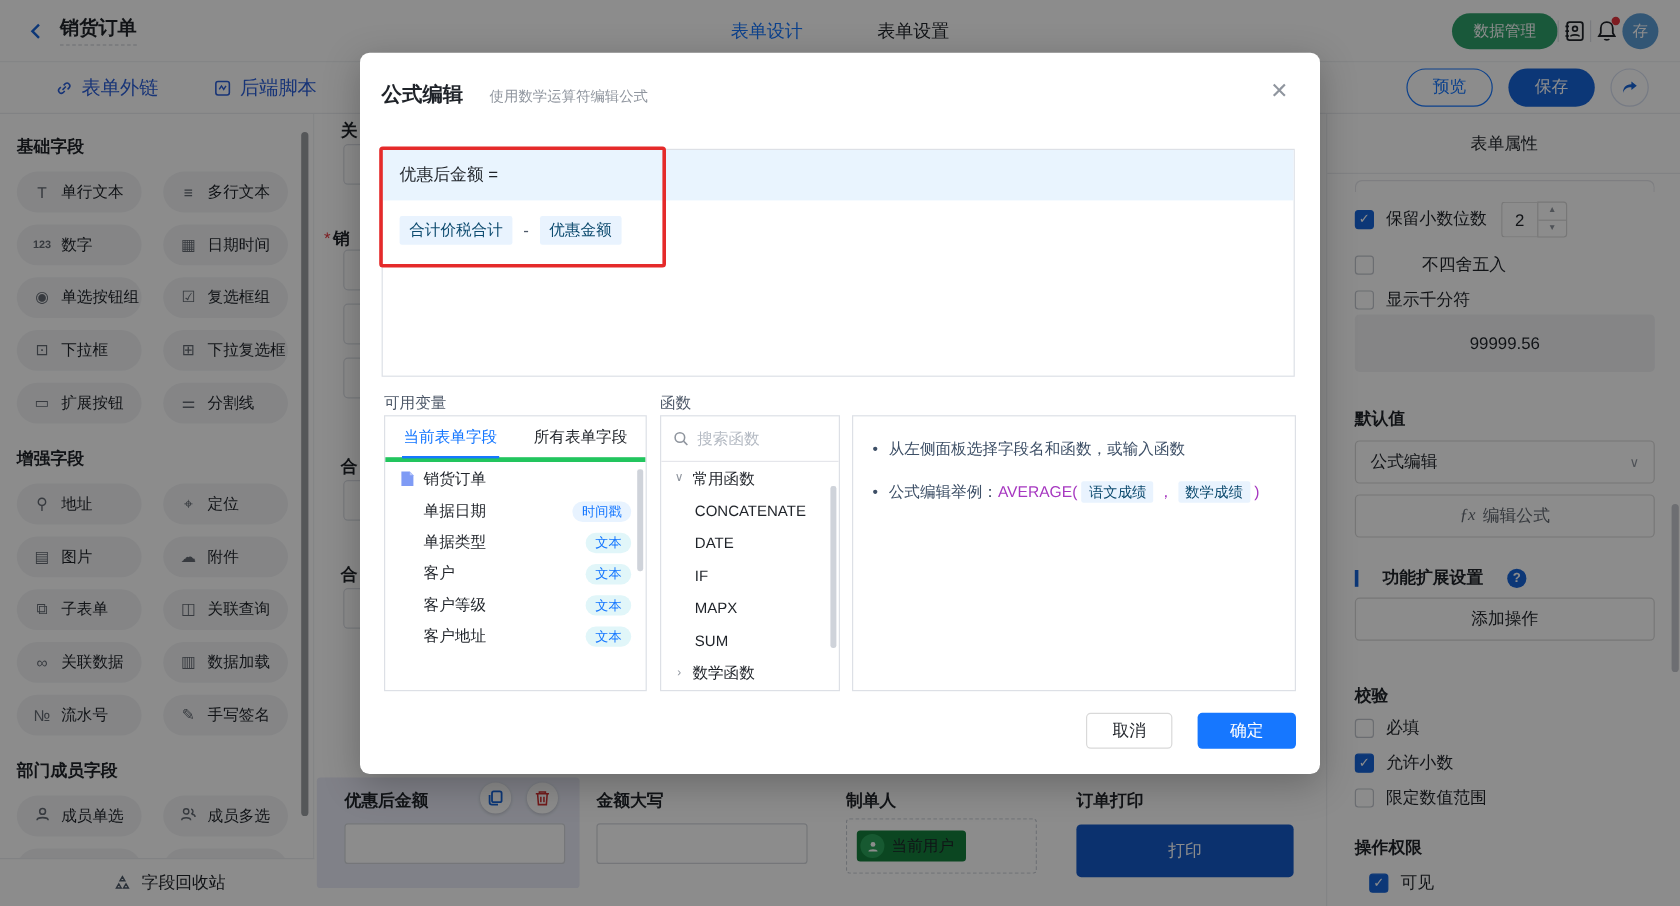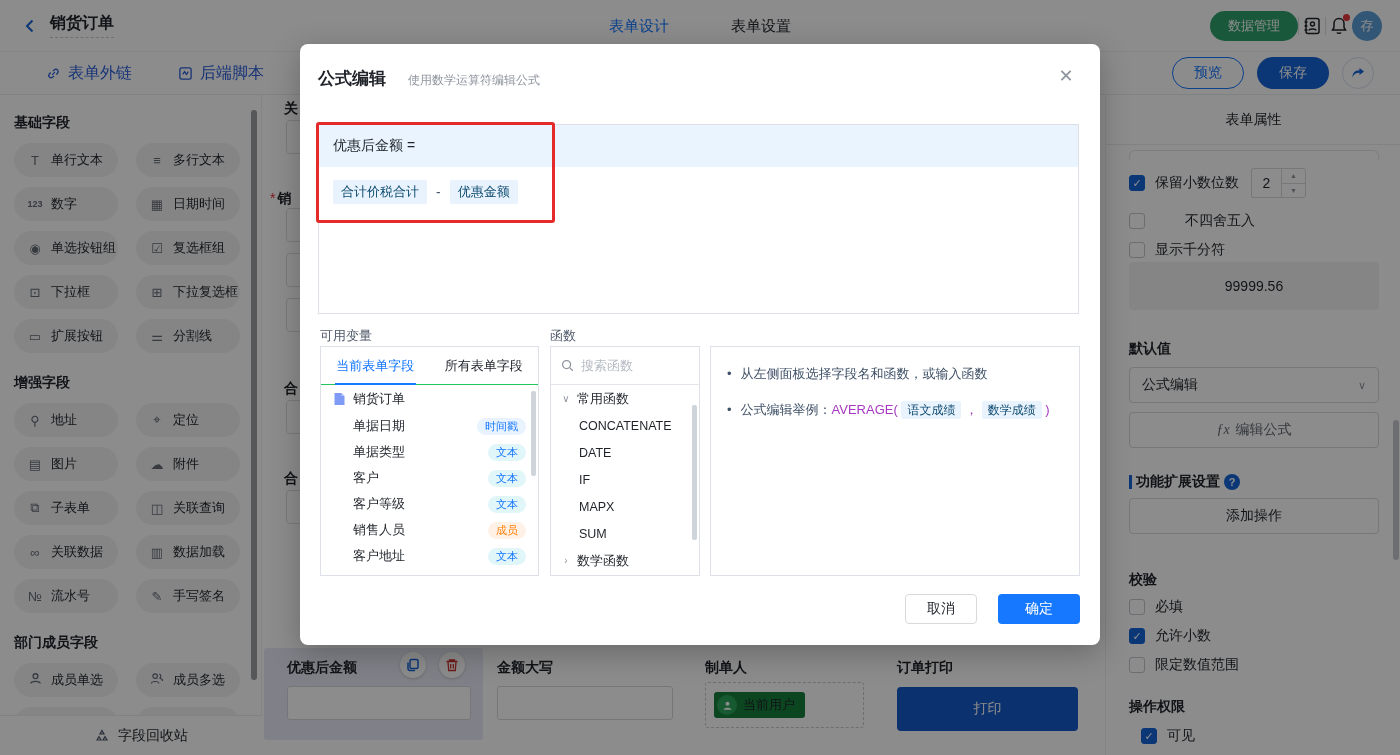--- a/index.html
+++ b/index.html
@@ -60,40 +60,40 @@
   .cb-row{position:absolute;left:23px;display:flex;align-items:center;gap:10px;font-size:14px;}
   .num-box{display:flex;height:30px;margin-left:2px;}
   .num-val{width:30px;height:30px;border:1px solid #d9d9d9;border-right:none;border-radius:3px 0 0 3px;display:flex;align-items:center;justify-content:center;font-size:14px;}
   .stepper{width:25px;height:30px;border:1px solid #d9d9d9;border-radius:0 3px 3px 0;display:flex;flex-direction:column;}
   .step{flex:1;display:flex;align-items:center;justify-content:center;font-size:7px;color:#8f959e;cursor:pointer;}
   .step:first-child{border-bottom:1px solid #d9d9d9;}
   .preview-box{position:absolute;left:23px;top:167px;width:250px;height:48px;background:#f2f3f5;border-radius:4px;display:flex;align-items:center;justify-content:center;font-size:14px;color:#1f2329;}
   .r-label{position:absolute;left:23px;font-size:14px;font-weight:bold;color:#1f2329;}
   .select{position:absolute;left:23px;width:250px;height:36px;border:1px solid #d9d9d9;border-radius:4px;display:flex;align-items:center;padding:0 12px;font-size:14px;justify-content:space-between;cursor:pointer;background:#fff;}
   .ghost-btn{position:absolute;left:23px;width:250px;height:36px;border:1px solid #d9d9d9;border-radius:4px;display:flex;align-items:center;justify-content:center;gap:6px;font-size:14px;color:#646a73;cursor:pointer;background:#fff;}
-  .sec-head{position:absolute;left:23px;display:flex;align-items:center;gap:4px;font-size:14px;font-weight:bold;}
+  .sec-head{position:absolute;left:23px;display:flex;align-items:center;gap:20px;font-size:14px;font-weight:bold;}
   .blue-bar{width:3px;height:14px;background:#1664d9;}
   .q-icon{width:16px;height:16px;border-radius:50%;background:#1664d9;color:#fff;font-size:11px;display:flex;align-items:center;justify-content:center;font-weight:bold;}
   .r-scroll{position:absolute;left:287px;top:325px;width:6px;height:140px;border-radius:3px;background:#c6c9cf;}
   .top-sliver{position:absolute;left:23px;top:55px;width:250px;height:10px;border:1px solid #e5e6eb;border-bottom:none;border-radius:6px 6px 0 0;}
   
   .overlay{left:0;top:0;width:1400px;height:755px;background:rgba(0,0,0,0.45);z-index:40;}
   .modal{left:300px;top:44px;width:800px;height:601px;background:#fff;border-radius:8px;box-shadow:0 8px 30px rgba(0,0,0,.25);z-index:50;}
   .m-title{position:absolute;left:18px;top:23px;font-size:17px;font-weight:bold;color:#1f2329;}
   .m-sub{position:absolute;left:108px;top:28px;font-size:12px;color:#8f959e;}
   .m-close{position:absolute;right:22px;top:20px;width:24px;height:24px;display:flex;align-items:center;justify-content:center;font-size:18px;color:#8f959e;cursor:pointer;}
   .formula-box{position:absolute;left:18px;top:80px;width:761px;height:190px;border:1px solid #dde0e6;}
   .formula-strip{height:42px;background:#e9f4fe;display:flex;align-items:center;padding-left:14px;font-size:14px;color:#1f2329;}
   .formula-body{padding:13px 14px;display:flex;align-items:center;gap:9px;}
   .chip{background:#e9f3fe;color:#0c4a6e;font-size:13px;padding:3px 8px;border-radius:2px;cursor:pointer;}
   .minus{color:#4e5969;font-size:14px;}
   .red-annotation{position:absolute;left:16px;top:78px;width:239px;height:101px;border:3px solid #e52a2a;border-radius:3px;z-index:60;pointer-events:none;}
   .p-label{position:absolute;top:283px;font-size:13px;color:#4e5969;}
   .panel{position:absolute;top:302px;height:230px;border:1px solid #dde0e6;background:#fff;overflow:hidden;}
-  .v-tabs{height:38px;border-bottom:1px solid #22c55e;display:flex;}
+  .v-tabs{height:38px;border-bottom:4px solid #22c55e;display:flex;}
   .v-tab{flex:1;display:flex;align-items:center;justify-content:center;font-size:13px;cursor:pointer;position:relative;}
   .v-tab.active{color:#1677ff;}
   .v-tab.active::after{content:"";position:absolute;left:14px;right:14px;bottom:-1px;height:2px;background:#1677ff;}
   .tree-root{display:flex;align-items:center;gap:7px;height:28px;padding-left:12px;font-size:13px;cursor:pointer;}
   .tree-row{display:flex;align-items:center;justify-content:space-between;height:26px;padding:0 12px 0 32px;font-size:13px;cursor:pointer;}
   .tag{font-size:11px;padding:1px 8px;border-radius:9px;flex:none;}
   .tag.time{color:#1677ff;background:#e8f3ff;}
   .tag.text{color:#1677ff;background:#e1f6f9;}
   .tag.member{color:#ff7d00;background:#fff1e6;}
   .p-scroll{position:absolute;width:5px;border-radius:2px;background:#cfd3da;}
@@ -451,24 +451,20 @@
         </div>
       <div class="tree-row">
           <span>客户</span>
           <span class="tag text">文本</span>
         </div>
       <div class="tree-row">
           <span>客户等级</span>
           <span class="tag text">文本</span>
         </div>
       <div class="tree-row">
-          <span>销售人员</span>
-          <span class="tag member">成员</span>
-        </div>
-      <div class="tree-row">
           <span>客户地址</span>
           <span class="tag text">文本</span>
         </div>
       <div class="p-scroll" style="right:2px;top:44px;height:85px;"></div>
     </div>
 
     <span class="p-label" style="left:250px;">函数</span>
     <div class="panel" style="left:250px;width:150px;">
       <div class="search-row">
         <svg width="13" height="13" viewBox="0 0 14 14">

